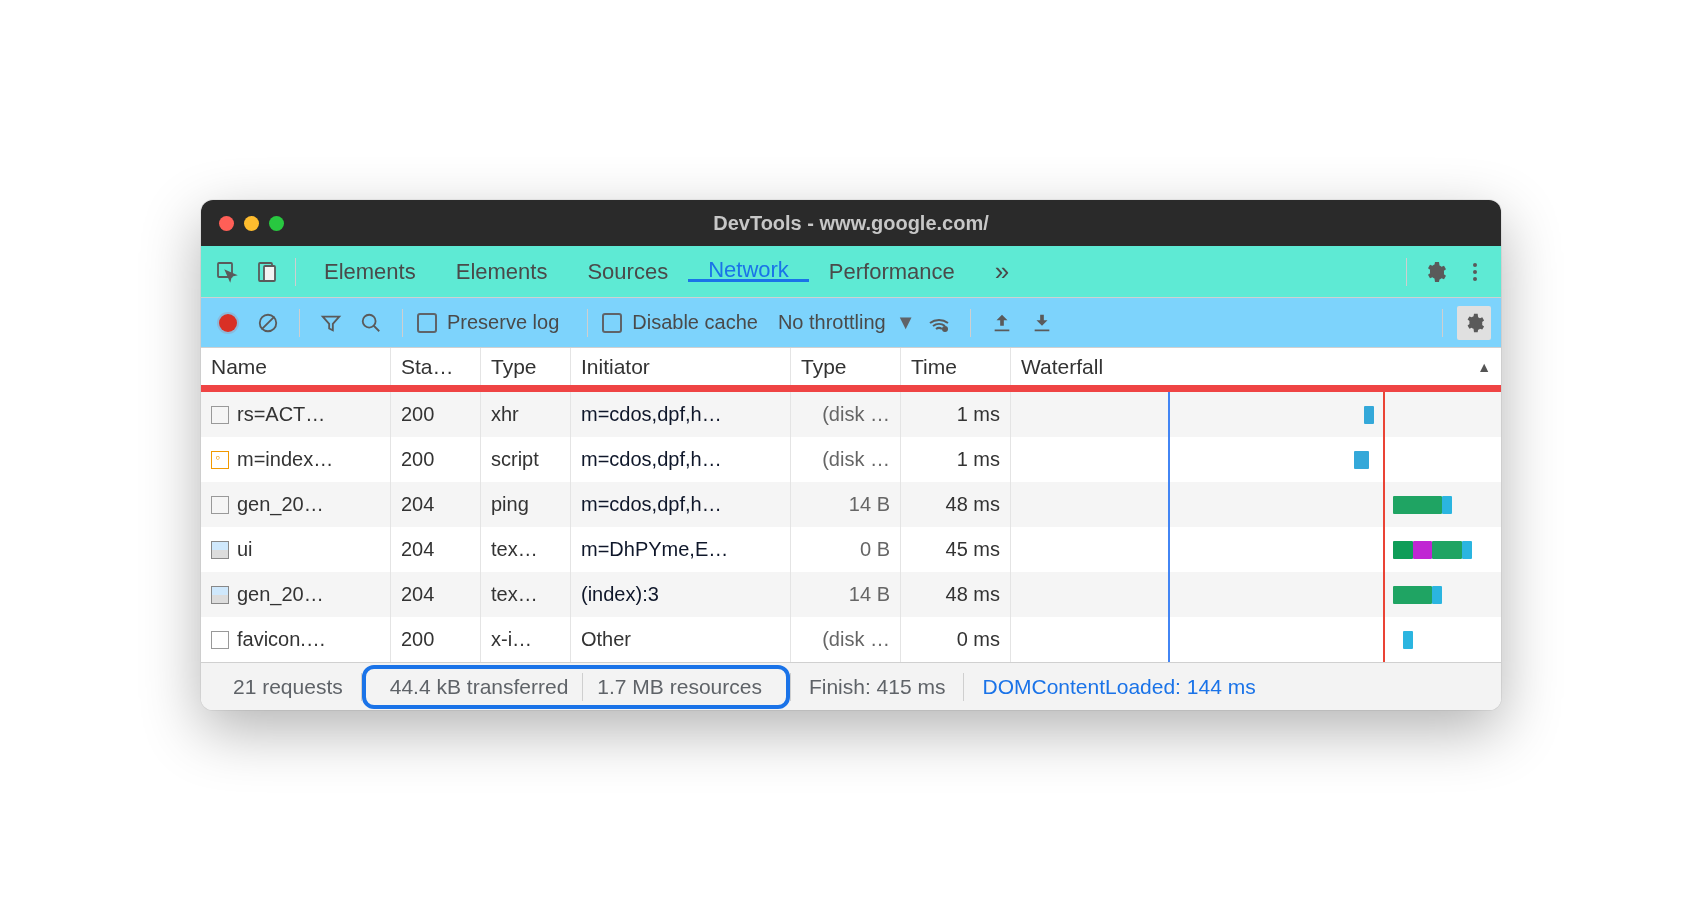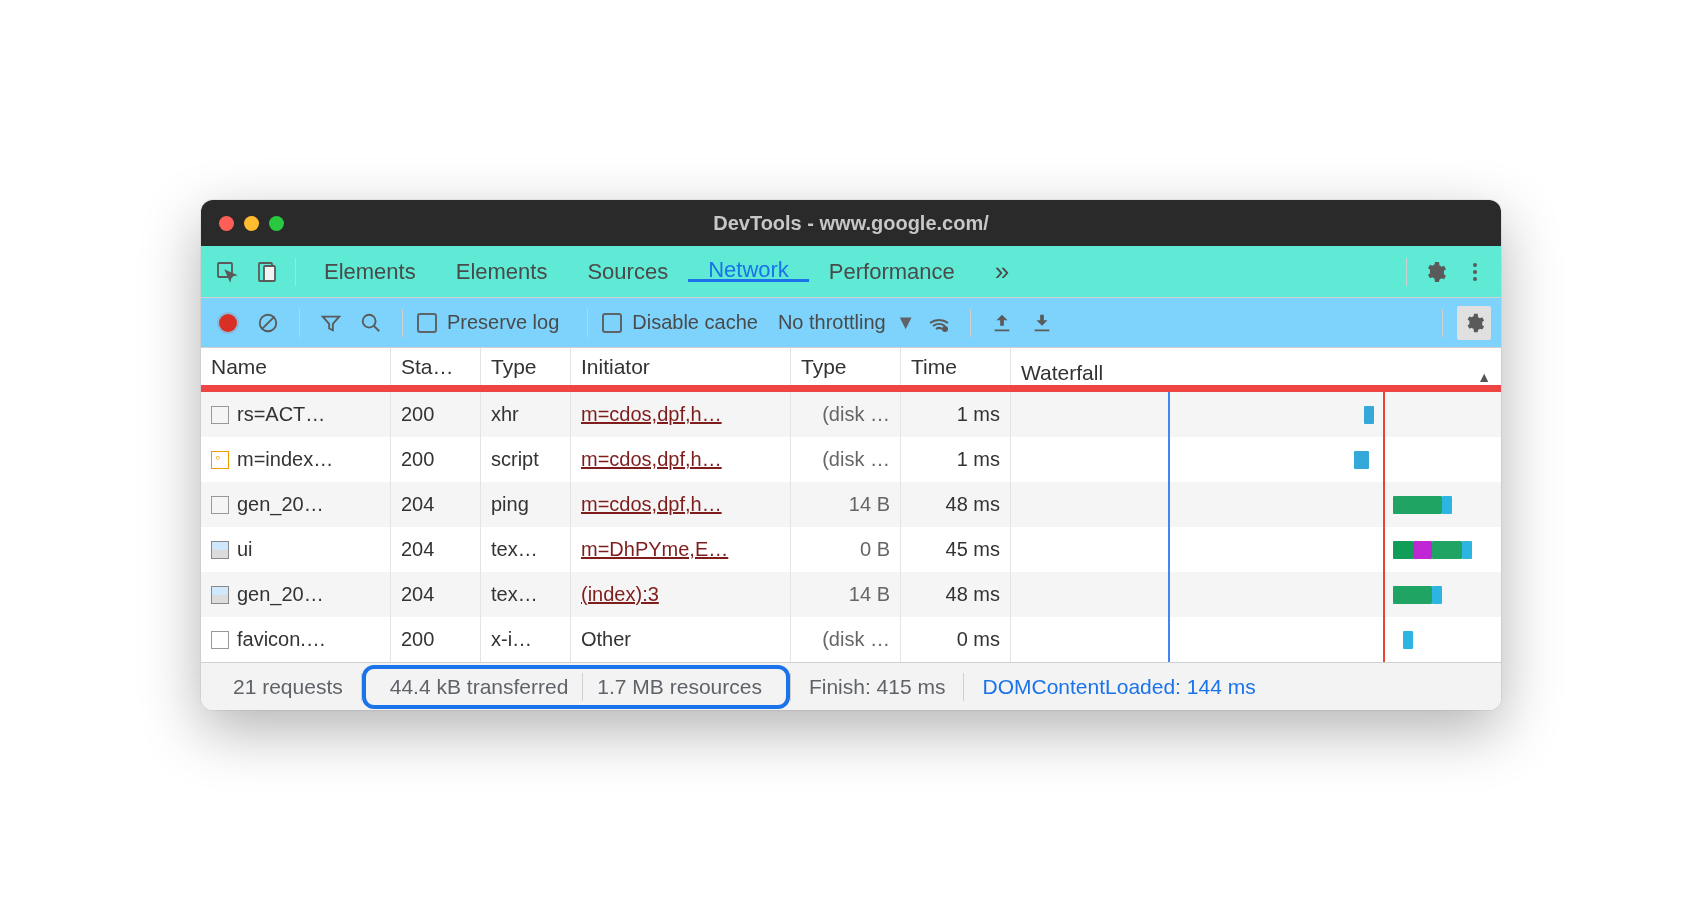--- a/index.html
+++ b/index.html
@@ -21,36 +21,36 @@
 .toolbar { display: flex; align-items: center; height: 50px; border-bottom: 1px solid #d0d0d0; background: #7dd3fc; padding: 0 10px; gap: 6px; font-size: 20px; color: #4a4a4a; }
 .toolbar .sep { width: 1px; height: 28px; background: #cfcfcf; margin: 0 8px; }
 .record-dot { width: 18px; height: 18px; background: #d93025; border-radius: 50%; box-shadow: 0 0 0 2px rgba(217,48,37,0.15); margin: 0 8px; }
 .toolbar .icon-btn { width: 34px; height: 34px; display: flex; align-items: center; justify-content: center; color: #5a5a5a; }
 .checkbox { width: 20px; height: 20px; border: 2px solid #5f6368; border-radius: 3px; margin-right: 8px; display: inline-block; vertical-align: middle; }
 .cbwrap { display: flex; align-items: center; gap: 2px; margin-right: 14px; }
 .throttle { display: flex; align-items: center; gap: 10px; }
 .table-wrap { background: #fff; }
 .thead { display: flex; height: 44px; border-bottom: 7px solid #ef4444; font-size: 21px; color: #333; }
 .th { display: flex; align-items: center; padding: 0 10px; border-right: 1px solid #e4e4e4; overflow: hidden; white-space: nowrap; }
-.th:last-child { border-right: none; justify-content: space-between; align-items: flex-end; }
+.th:last-child { border-right: none; justify-content: space-between; }
 .col-name { width: 190px; }
 .col-status { width: 90px; }
 .col-type { width: 90px; }
 .col-initiator { width: 220px; }
 .col-size { width: 110px; text-align: right; justify-content: flex-start; }
 .col-time { width: 110px; }
 .col-waterfall { flex: 1; position: relative; }
 .tbody { }
 .row { display: flex; height: 45px; font-size: 20px; color: #333; border-bottom: 0; }
 .row:nth-child(odd) { background: #f5f5f5; }
 .row:nth-child(even) { background: #fff; }
 .td { display: flex; align-items: center; padding: 0 10px; border-right: 1px solid #e4e4e4; overflow: hidden; white-space: nowrap; text-overflow: ellipsis; }
 .td.col-size { justify-content: flex-end; color: #666; }
 .td.col-time { justify-content: flex-end; }
-.td.col-initiator span { text-decoration: underline; color: #7f1d1d; }
+.td.col-initiator span { color: #0f172a; }
 .file-icon { width: 18px; height: 18px; border: 1.5px solid #999; margin-right: 8px; flex-shrink: 0; }
 .file-icon.script { border-color: #f29900; background: #fff; position:relative; }
 .file-icon.script::after { content:"◦"; position:absolute; left:3px; top:-3px; color:#f29900; font-size:14px; }
 .file-icon.image { border-color: #888; position: relative; background: linear-gradient(to bottom, #cfe8fc 50%, #dcdcdc 50%); }
 .waterfall-area { position: relative; flex: 1; border-right: none; padding: 0; }
 .wline { position: absolute; top: 0; bottom: 0; width: 2px; }
 .wline.blue { background: #4285f4; }
 .wline.red { background: #ea4335; }
 .wbar { position: absolute; height: 18px; top: 50%; transform: translateY(-50%); border-radius: 1px; }
 .statusbar { display: flex; align-items: center; height: 48px; border-top: 1px solid #d0d0d0; background: #f3f3f3; font-size: 21px; color: #5f6368; padding: 0 14px; gap: 0; }

